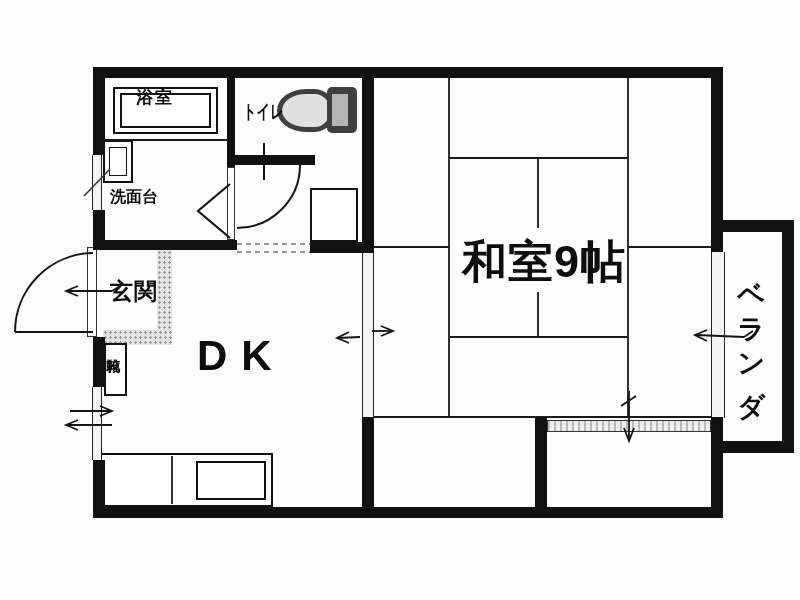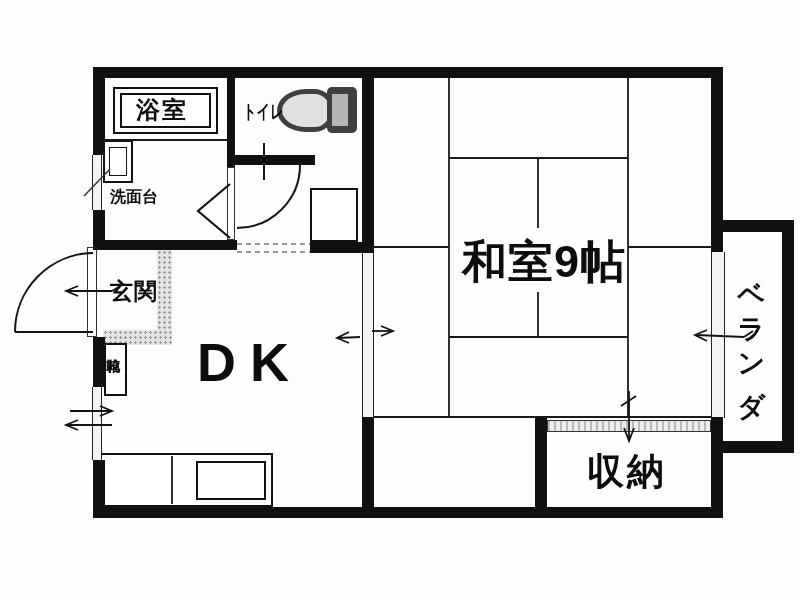--- a/index.html
+++ b/index.html
@@ -124,23 +124,22 @@
   <div class="wall" style="left:782px;top:220px;width:12px;height:233px;"></div>
   <div class="wall" style="left:711px;top:441px;width:83px;height:12px;"></div>
   <div class="wall" style="left:227px;top:78px;width:8px;height:89px;"></div>
   <div class="wall" style="left:93px;top:240px;width:144px;height:10px;"></div>
   <div class="wall" style="left:235px;top:155px;width:80px;height:10px;"></div>
   <div class="wall" style="left:310px;top:242px;width:64px;height:11px;"></div>
   <div class="wall" style="left:362px;top:78px;width:12px;height:164px;"></div>
   <div class="wall" style="left:362px;top:417px;width:12px;height:90px;"></div>
   <div class="wall" style="left:535px;top:417px;width:12px;height:91px;"></div>
 
-  <div class="lbl" style="left:136px;top:97px;font-size:24px;letter-spacing:2px;">浴室</div>
+  <div class="lbl" style="left:136px;top:89px;font-size:17px;letter-spacing:2px;">浴室</div>
   <div class="lbl" style="left:243px;top:102px;font-size:19px;transform:scaleX(0.7);transform-origin:left top;">トイレ</div>
   <div class="lbl" style="left:110px;top:189px;font-size:16px;">洗面台</div>
   <div class="lbl" style="left:110px;top:279px;font-size:23px;letter-spacing:1px;">玄関</div>
   <div class="lbl lbl-v" style="left:106px;top:348px;font-size:14px;font-weight:600;">靴箱</div>
-  <div class="lbl" style="left:197px;top:334px;font-size:54px;letter-spacing:14px;">DK</div>
+  <div class="lbl" style="left:197px;top:334px;font-size:42px;letter-spacing:14px;">DK</div>
   <div class="lbl" style="left:462px;top:238px;font-size:45px;letter-spacing:1px;">和室9帖</div>
-  <div class="lbl" style="left:587px;top:453px;font-size:37px;letter-spacing:3px;">収納</div>
   <div class="lbl lbl-v" style="left:737px;top:264px;font-size:27px;letter-spacing:5px;">ベランダ</div>
 
 </div>
 
 </body></html>

